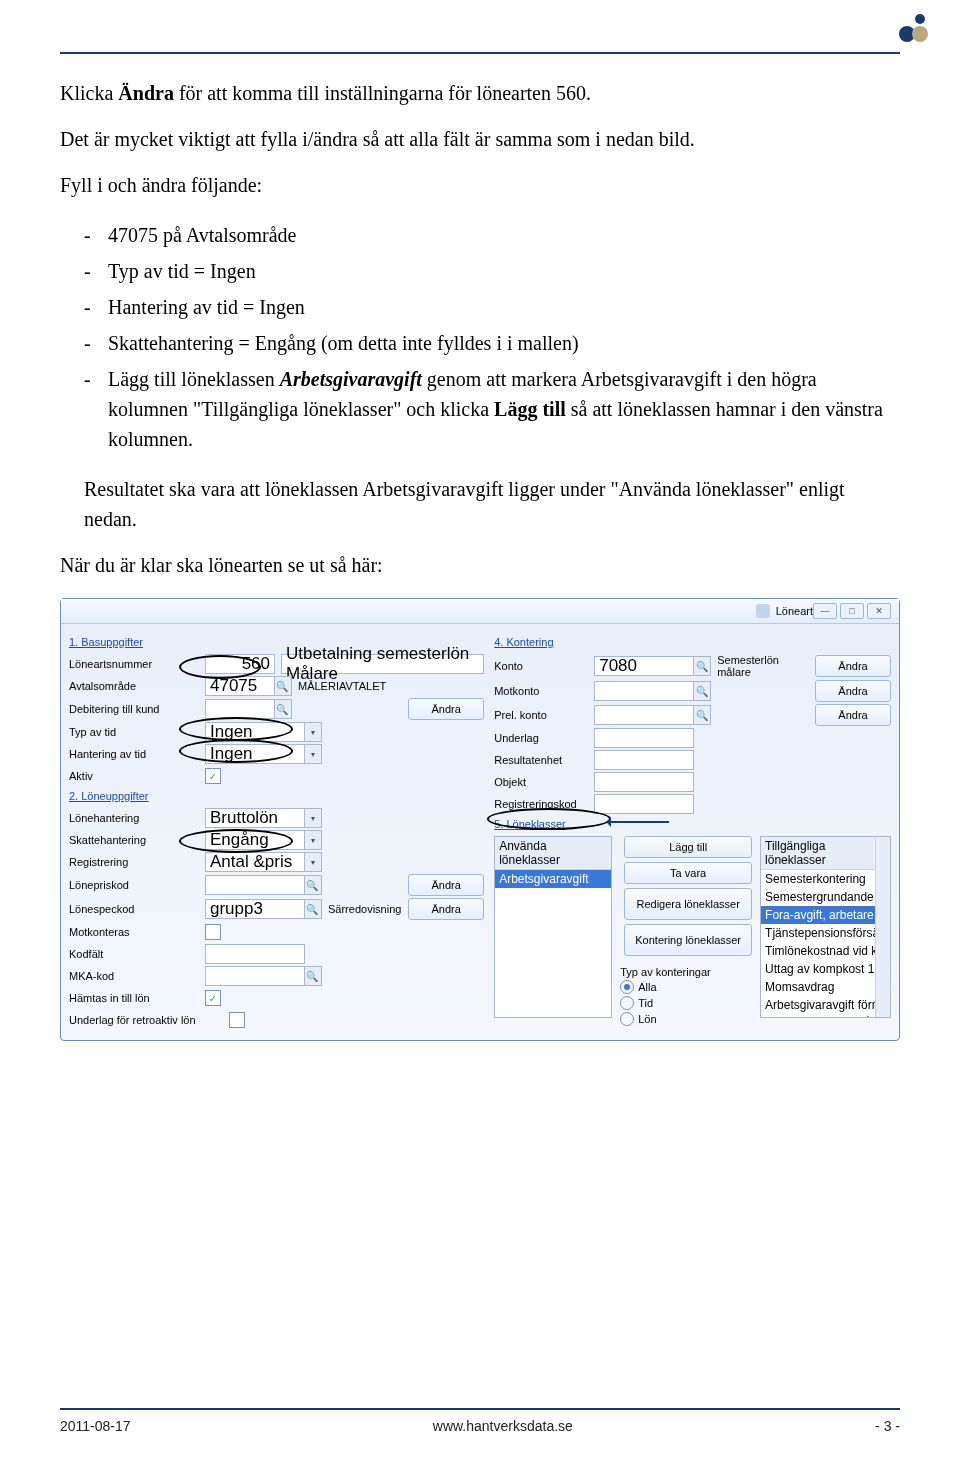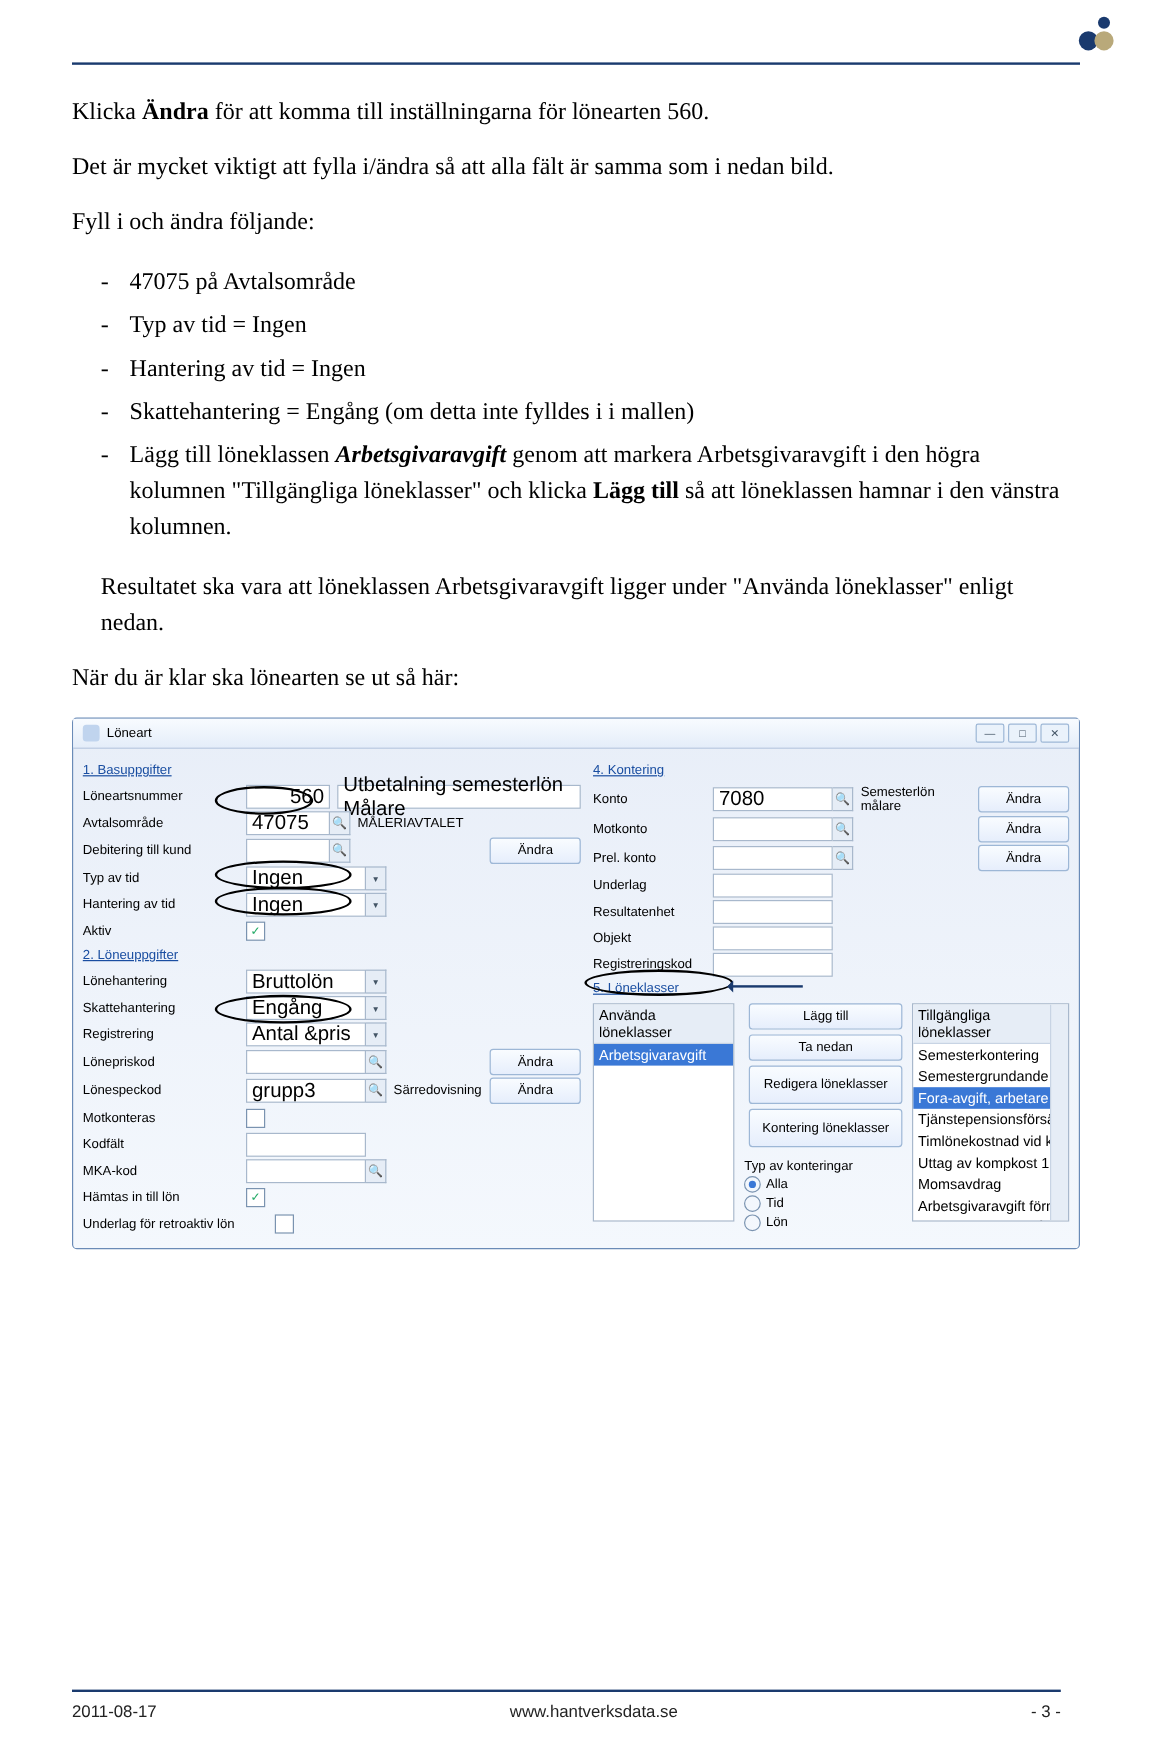--- a/index.html
+++ b/index.html
@@ -7,21 +7,21 @@
 .logo{position:absolute;top:10px;right:30px;width:36px;height:36px}
 .hr-top{border:none;border-top:2px solid #1a3a6e;margin:12px 0 24px}
 .doc-body{font-family:"Times New Roman",Georgia,serif;font-size:20px;line-height:1.5}
 .doc-body p{margin:8px 0 16px}
 .doc-body ul{list-style-type:none;padding-left:24px}
 .doc-body ul li{position:relative;margin:6px 0;padding-left:24px}
 .doc-body ul li::before{content:"-";position:absolute;left:0}
 .bold{font-weight:bold}
 .ital{font-style:italic}
 .screenshot{margin-top:18px;border:1px solid #6a8bb7;border-radius:4px;background:linear-gradient(#e8eef8,#f4f8fd);font-family:"Segoe UI",Tahoma,sans-serif;font-size:11px;color:#000}
-.win-title{display:flex;align-items:center;justify-content:space-between;padding:4px 8px;background:linear-gradient(#f8fbff,#e4edf9);border-bottom:1px solid #b8c9e0}
+.win-title{display:flex;align-items:center;justify-content:flex-end;padding:4px 8px;background:linear-gradient(#f8fbff,#e4edf9);border-bottom:1px solid #b8c9e0}
 .win-title .t{display:flex;align-items:center;gap:6px}
 .win-title .icon{width:14px;height:14px;background:#c0d4ee;border-radius:3px}
 .win-btns{display:flex;gap:3px}
 .win-btns .wb{width:22px;height:14px;border:1px solid #9db7d6;border-radius:2px;background:#eaf2fb;display:flex;align-items:center;justify-content:center;font-size:9px;color:#456}
 .dlg-body{display:flex;gap:10px;padding:8px}
 .col{flex:1}
 .section-title{color:#1a4ea1;text-decoration:underline;font-size:11px;margin:4px 0 6px}
 .form-row{display:flex;align-items:center;margin:2px 0;min-height:20px}
 .form-row .lbl{width:136px}
 .form-row .inp{flex:1;height:18px;border:1px solid #a8b8cc;background:#fff;padding:0 4px;display:flex;align-items:center;font-size:17px}
@@ -40,21 +40,21 @@
 .lb-left{flex:1}
 .lb-buttons{display:flex;flex-direction:column;gap:4px}
 .lb-buttons .btn-small{min-width:70px}
 .lb-right{flex:1;position:relative}
 .scroll-ind{position:absolute;right:0;top:0;bottom:0;width:14px;background:#e6edf6;border-left:1px solid #c8d4e4}
 .radio-group{margin-top:6px}
 .radio-row{display:flex;align-items:center;gap:4px;margin:2px 0}
 .radio{width:12px;height:12px;border:1px solid #7a93b0;border-radius:50%;display:flex;align-items:center;justify-content:center}
 .radio .dot{width:6px;height:6px;background:#3a78d6;border-radius:50%}
 .dlg-footer{display:flex;justify-content:flex-end;gap:6px;padding:6px 10px;border-top:1px solid #c8d4e4;background:#eef3fa}
-.footer{position:absolute;left:60px;right:76px;bottom:30px}
+.footer{position:absolute;left:60px;right:60px;bottom:30px}
 .hr-bottom{border:none;border-top:2px solid #1a3a6e;margin-bottom:8px}
 .footer-row{display:flex;justify-content:space-between;font-family:"Segoe UI",Arial,sans-serif;font-size:14px;color:#222}
 .ann{position:absolute;border:2px solid #000;border-radius:50%;pointer-events:none}
 .arrow{position:absolute;height:2px;background:#1a3a6e}
 .arrow::before{content:"";position:absolute;left:-8px;top:-4px;border:5px solid transparent;border-right-color:#1a3a6e}
 </style>
 </head>
 <body>
 
 <div class="page">
@@ -228,21 +228,21 @@
         </div>
 
         <div class="section-title">5. Löneklasser</div>
         <div class="sec5">
           <div class="listbox lb-left" style="flex:0.9">
             <div class="hdr">Använda löneklasser</div>
             <div class="item sel">Arbetsgivaravgift</div>
           </div>
           <div class="lb-buttons">
             <div class="btn-small">Lägg till</div>
-            <div class="btn-small">Ta nedan</div>
+            <div class="btn-small">Ta vara</div>
             <div class="btn-small" style="height:30px;line-height:12px;text-align:center">Redigera löneklasser</div>
             <div class="btn-small" style="height:30px;line-height:12px;text-align:center">Kontering löneklasser</div>
             <div class="radio-group">
               <div>Typ av konteringar</div>
               <div class="radio-row">
                   <span class="radio">
                     <span class="dot"></span>
                   </span>
                   <span>Alla</span>
                 </div>

